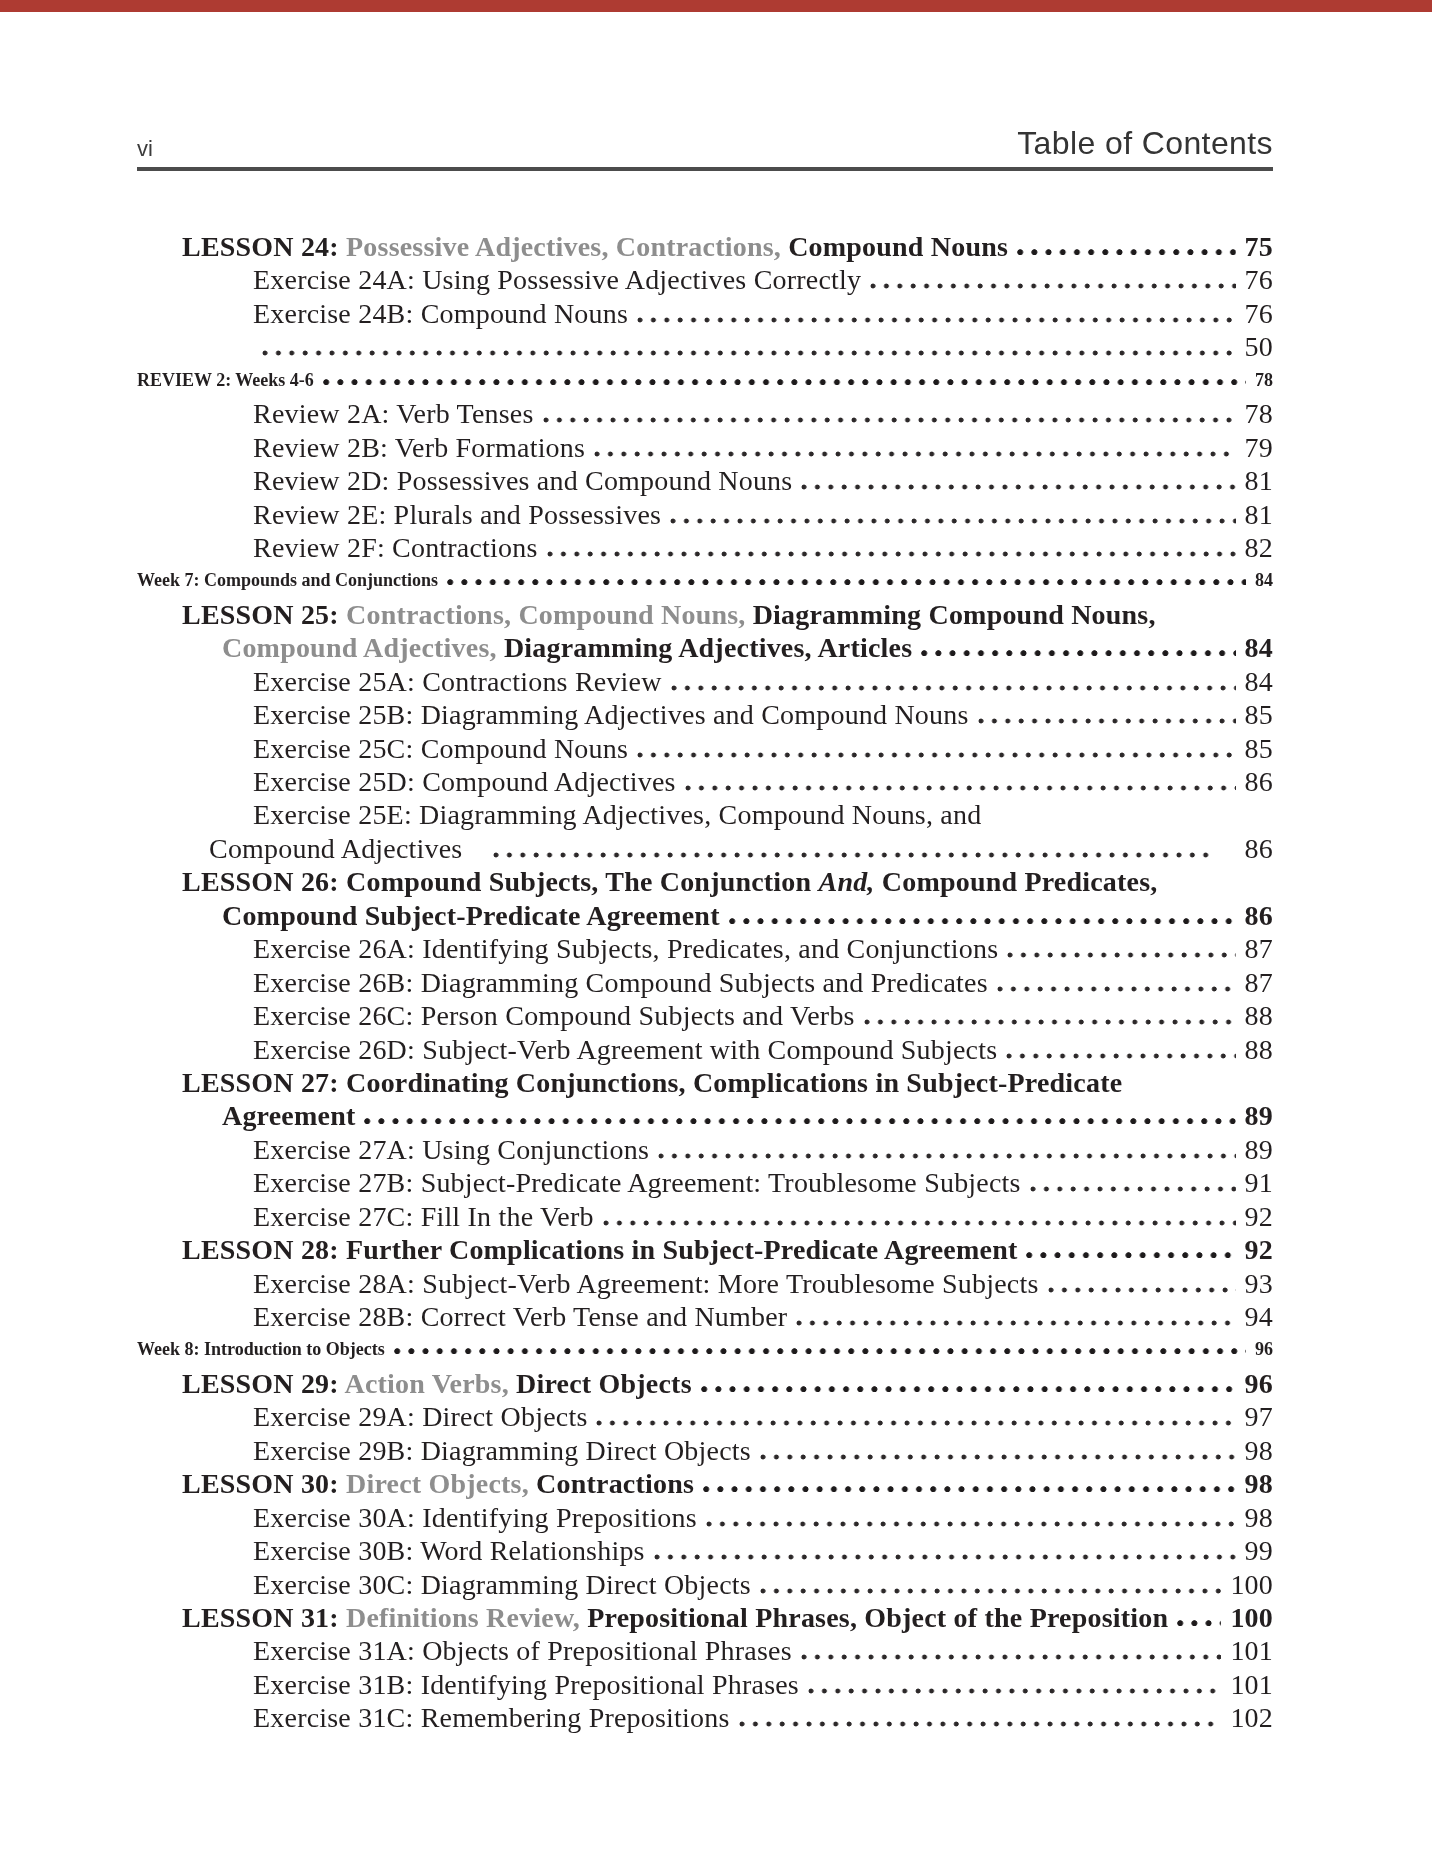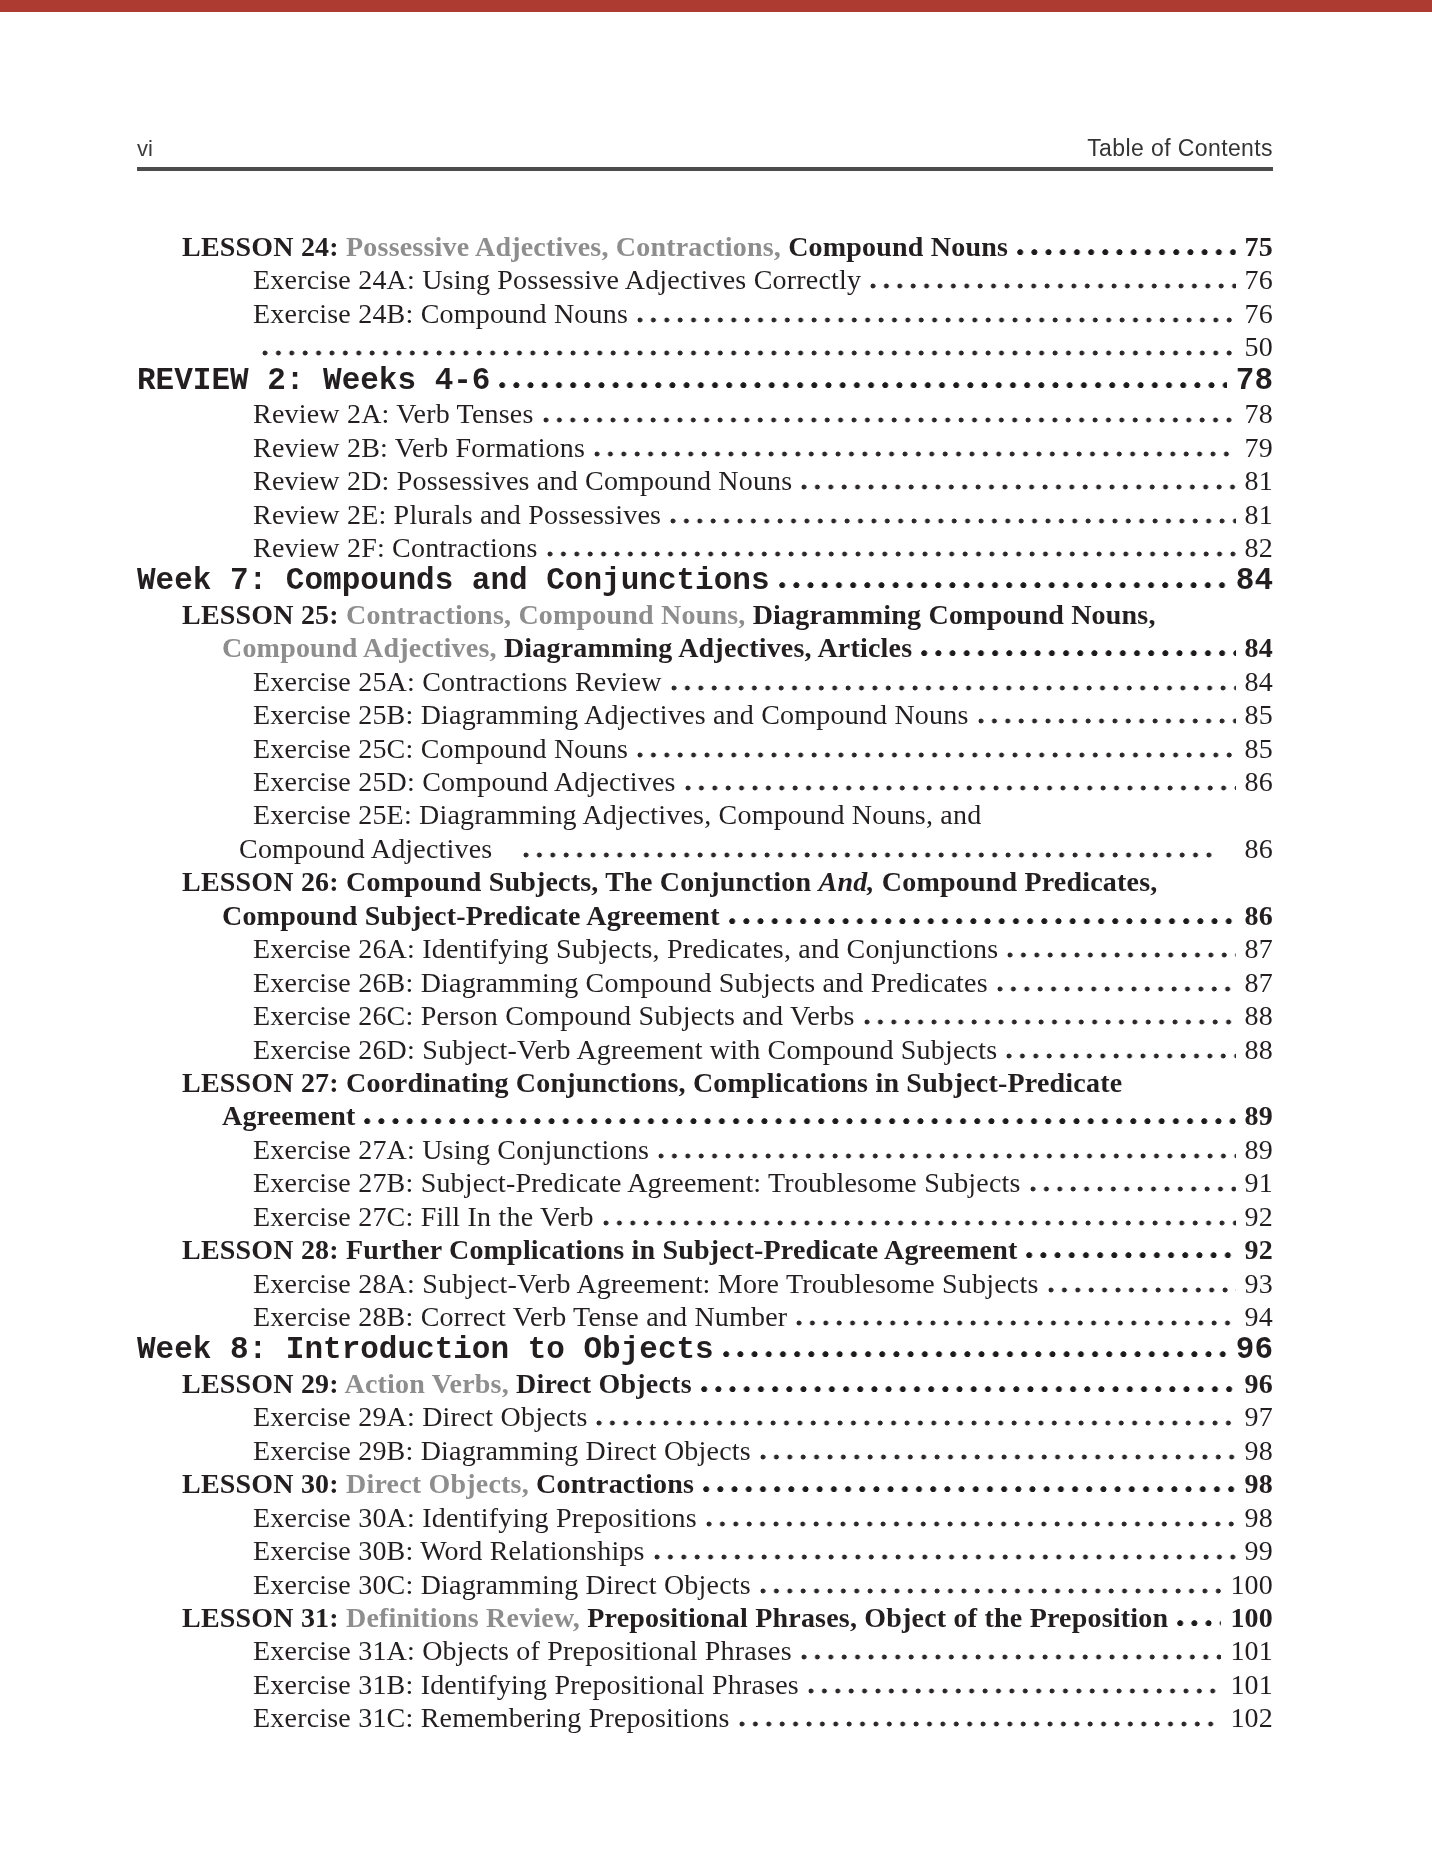--- a/index.html
+++ b/index.html
@@ -15,45 +15,45 @@
     width: 1432px; height: 12px;
     background: #ae3b32;
   }
   .header {
     position: absolute; left: 137px; top: 122px;
     width: 1136px; height: 40px;
     display: flex; justify-content: space-between; align-items: flex-end;
     font-family: "Liberation Sans", "DejaVu Sans", sans-serif;
   }
   .folio { font-size: 22px; color: #3c3c3c; }
-  .title { font-size: 23px; color: #343434; letter-spacing: 0.4px; }
+  .title { font-size: 32px; color: #343434; letter-spacing: 0.4px; }
   .rule {
     position: absolute; left: 137px; top: 167px;
     width: 1136px; height: 4px; background: #4c4c4c;
   }
   .toc {
     position: absolute; left: 137px; top: 230px;
     width: 1136px;
   }
   .row {
     display: flex; align-items: baseline;
     height: 33.45px; line-height: 33.45px;
     white-space: nowrap;
     font-size: 28px; color: #231f20;
     letter-spacing: 0.2px;
   }
   .row.sans {
-    font-family: Liberation Mono, monospace;
-    font-weight: bold; font-size: 31px; letter-spacing: 0;
+    font-family: Liberation Serif, serif;
+    font-weight: bold; font-size: 18px; letter-spacing: 0;
   }
   .ind-top         { margin-left: 0; }
   .ind-lesson      { margin-left: 45px; }
   .ind-lessonCont  { margin-left: 85px; }
   .ind-exercise    { margin-left: 116px; }
-  .ind-exerciseCont{ margin-left: 102px; gap: 22px; }
+  .ind-exerciseCont{ margin-left: 72px; gap: 22px; }
   .txt { flex: 0 0 auto; }
   .seg.regular { font-weight: normal; }
   .seg.bold { font-weight: bold; }
   .seg.gray { font-weight: bold; color: #8e8e8e; }
   .seg.bolditalic { font-weight: bold; font-style: italic; }
   .lead {
     flex: 1 1 0; min-width: 7px;
     height: 6px; margin: 0 9px;
     background-image: radial-gradient(circle at 3px 3px, #2c2829 2.1px, rgba(255,255,255,0) 2.8px);
     background-size: 13.4px 6px;

